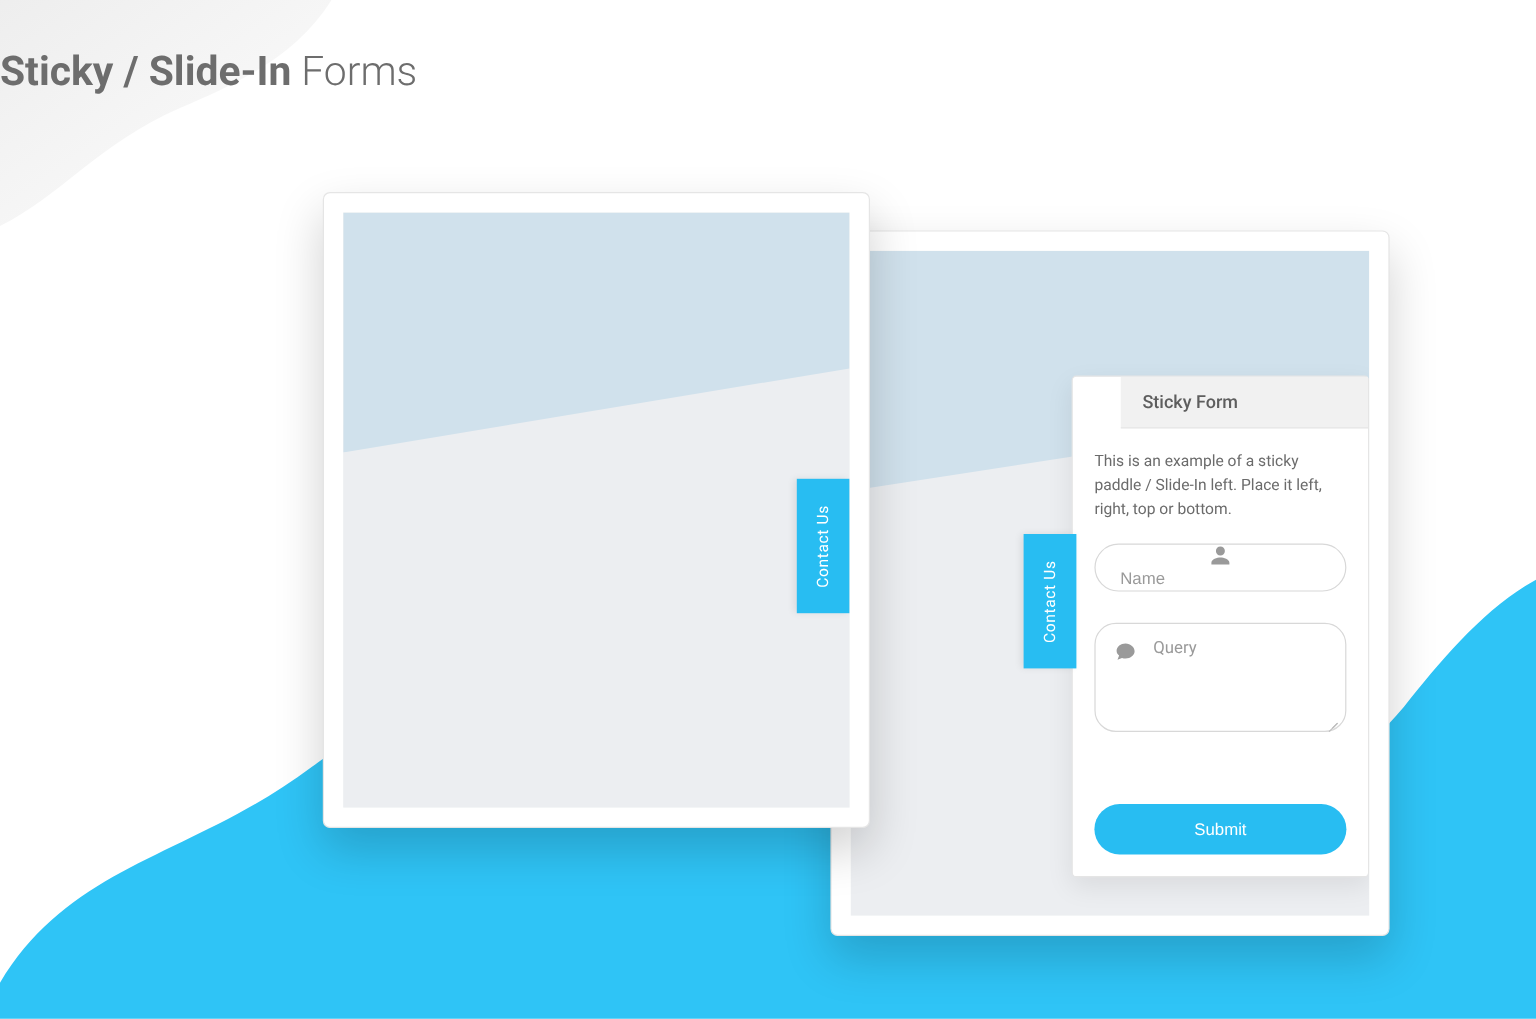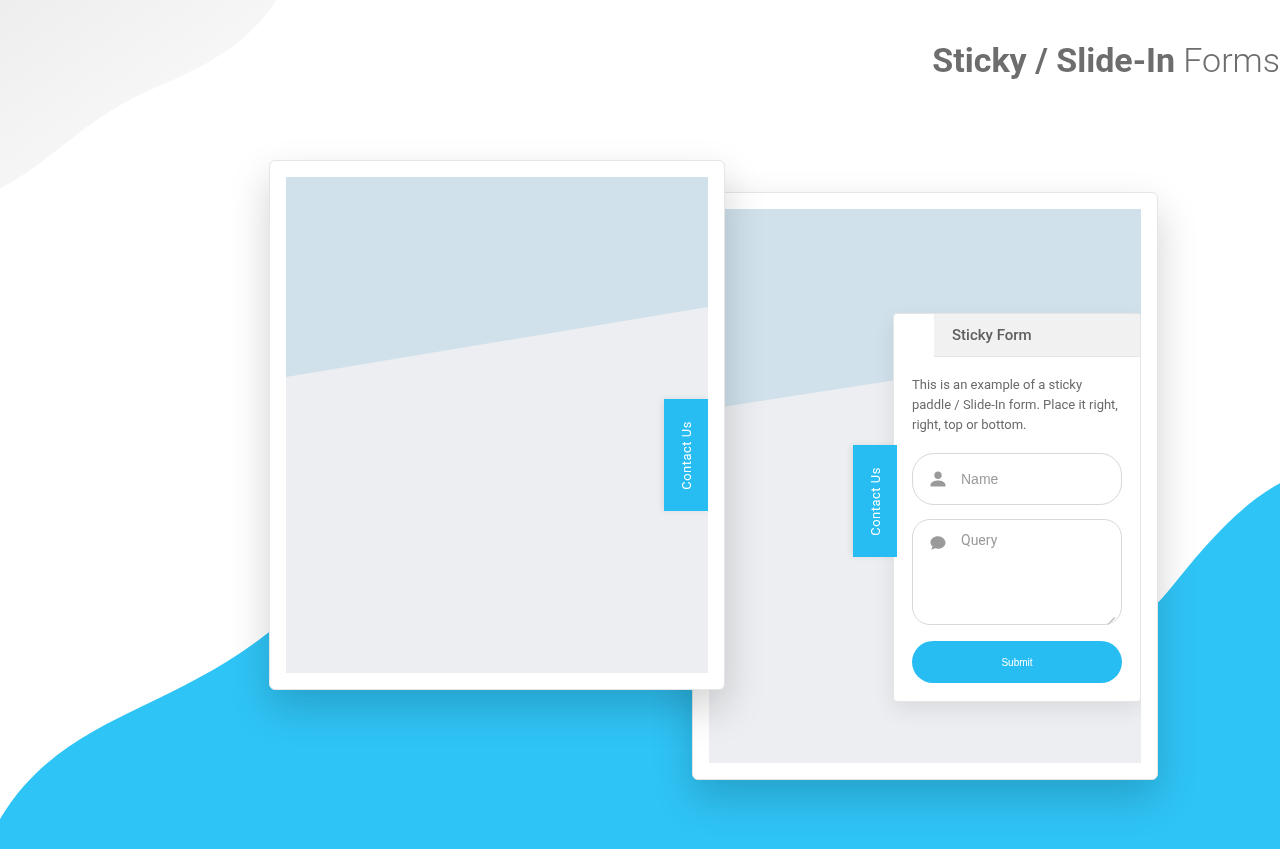--- a/index.html
+++ b/index.html
@@ -5,21 +5,21 @@
   * { box-sizing: border-box; margin: 0; padding: 0; }
   html, body { width: 1280px; height: 849px; overflow: hidden; font-family: -apple-system, "Segoe UI", Roboto, Helvetica, Arial, sans-serif; }
   body { position: relative; background: #fff; }
 
   
   .blob { position: absolute; }
   .blob-tl { top: -60px; left: -80px; width: 380px; height: 300px; }
   .blob-br { right: -40px; bottom: -60px; width: 1320px; height: 440px; }
 
   
-  .page-title { position: absolute; top: 40px; width: 100%; text-align: right; font-size: 34px; color: #6d6d6d; font-weight: 300; }
+  .page-title { position: absolute; top: 40px; width: 100%; text-align: left; font-size: 34px; color: #6d6d6d; font-weight: 300; }
   .page-title strong { font-weight: 700; color: #6d6d6d; }
 
   
   .panel {
     position: absolute;
     background: #fff;
     border: 1px solid #e5e5e5;
     border-radius: 6px;
     padding: 16px;
     box-shadow: 0 18px 40px rgba(0,0,0,0.18);
@@ -73,40 +73,41 @@
     font-weight: 500;
     margin-left: 40px;
   }
   .form-body { padding: 18px; }
   .form-desc { font-size: 13px; line-height: 1.55; color: #6b6b6b; margin-bottom: 18px; }
 
   .field {
     display: flex; align-items: center;
     border: 1px solid #d8d8d8;
     border-radius: 22px;
-    height: 52px;
+    height: 40px;
     padding: 0 16px;
-    margin-bottom: 14px;
+    margin-bottom: 26px;
+    flex-direction: column;
   }
   .field .ico { width: 18px; height: 18px; fill: #9a9a9a; flex-shrink: 0; }
   .field input {
     border: none; outline: none; flex: 1;
     font-size: 14px; color: #555;
     margin-left: 14px;
     background: transparent;
   }
   .field input::placeholder { color: #9a9a9a; }
 
   .field-area {
     border: 1px solid #d8d8d8;
     border-radius: 18px;
     padding: 12px 16px;
     margin-bottom: 16px;
     display: flex; align-items: flex-start;
-    height: 106px;
+    height: 91px;
     position: relative;
   }
   .field-area .ico { width: 18px; height: 18px; fill: #9a9a9a; margin-top: 2px; }
   .field-area textarea {
     border: none; outline: none; resize: none;
     font-size: 14px; color: #555; background: transparent;
     margin-left: 14px; flex: 1; height: 100%;
     font-family: inherit;
   }
   .field-area textarea::placeholder { color: #9a9a9a; }
@@ -118,22 +119,23 @@
     content: ""; position: absolute; background: #bdbdbd; height: 1px;
   }
   .resize-grip::before { width: 10px; bottom: 0; right: 0; transform: rotate(-45deg); transform-origin: right bottom; }
   .resize-grip::after  { width: 6px;  bottom: 0; right: 0; transform: rotate(-45deg); transform-origin: right bottom; }
 
   .submit-btn {
     width: 100%; height: 42px;
     background: #28bdf2;
     color: #fff;
     border: none; border-radius: 22px;
-    font-size: 10px; font-weight: 500;
+    font-size: 14px; font-weight: 500;
     cursor: pointer;
+    margin-top: 44px;
   }
 </style>
 </head>
 <body>
 
 <svg class="blob blob-tl" viewBox="0 0 380 300" preserveAspectRatio="none">
   <defs>
     <linearGradient id="g1" x1="0" y1="0" x2="1" y2="1">
       <stop offset="0%" stop-color="#e9e9e9"></stop>
       <stop offset="100%" stop-color="#ffffff"></stop>
@@ -168,21 +170,21 @@
       <polygon points="0,0 434,0 434,140 0,210" fill="#d0e1ec"></polygon>
     </svg>
 
     <div class="paddle">
       <span>Contact Us</span>
     </div>
 
     <div class="form-card">
       <div class="form-head">Sticky Form</div>
       <div class="form-body">
-        <p class="form-desc">This is an example of a sticky paddle / Slide-In form. Place it right, right, top or bottom.</p>
+        <p class="form-desc">This is an example of a sticky paddle / Slide-In left. Place it left, right, top or bottom.</p>
 
         <div class="field">
           <svg class="ico" viewBox="0 0 24 24">
               <path d="M12 12c2.8 0 5-2.2 5-5s-2.2-5-5-5-5 2.2-5 5 2.2 5 5 5zm0 2c-3.7 0-10 1.9-10 6v2h20v-2c0-4.1-6.3-6-10-6z"></path>
             </svg>
           <input type="text" placeholder="Name" style="">
         </div>
 
 
         <div class="field-area">

